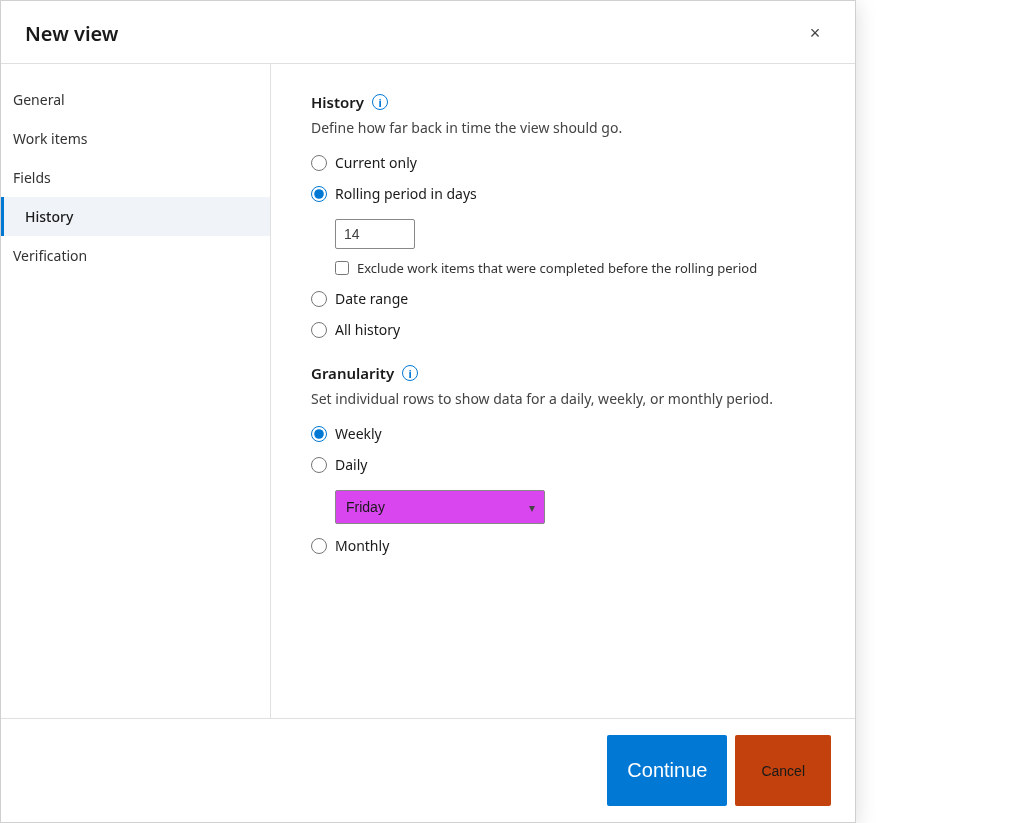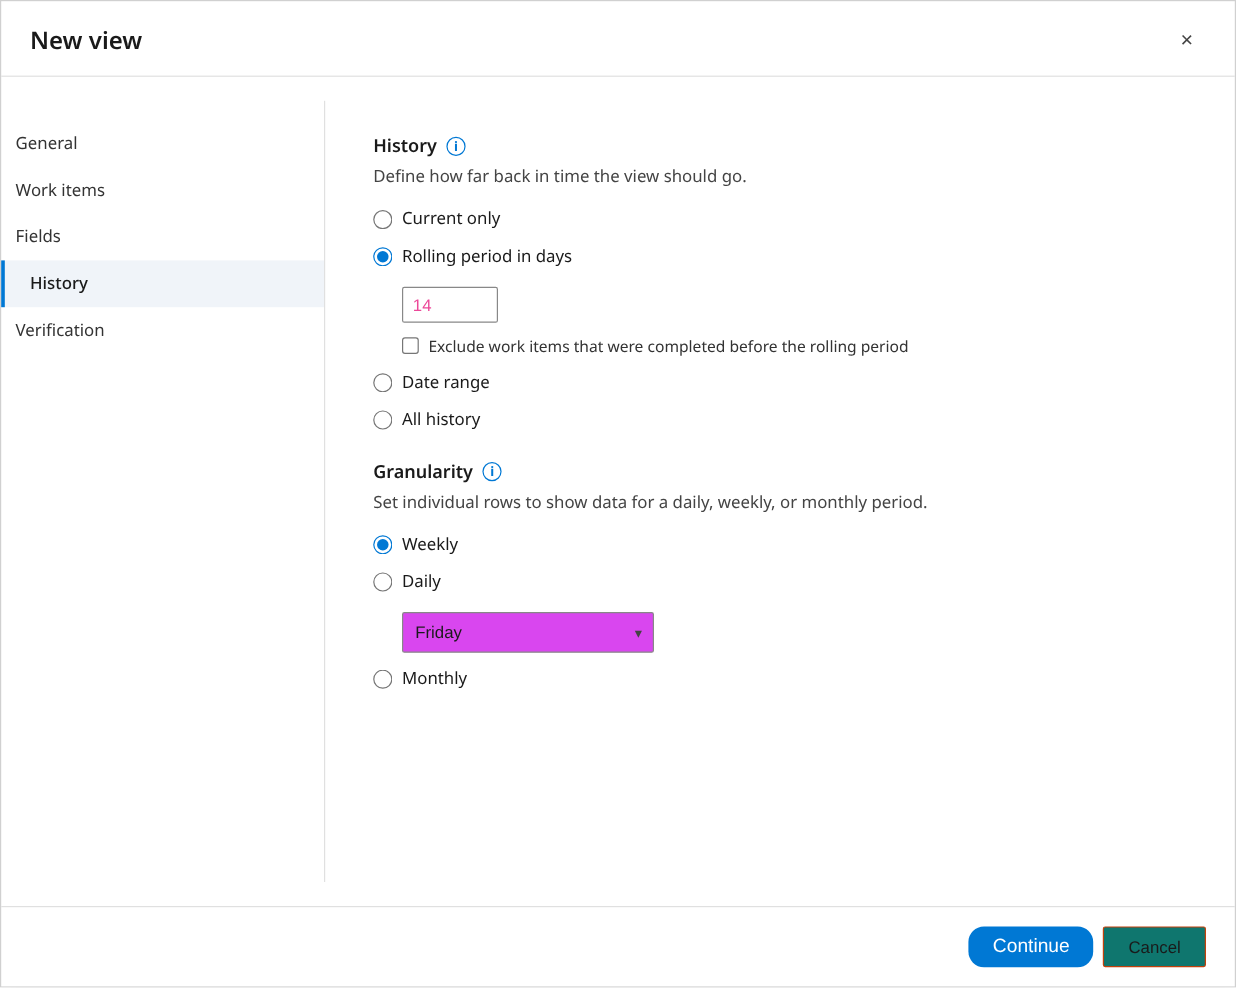--- a/index.html
+++ b/index.html
@@ -3,28 +3,27 @@
   <meta charset="utf-8">
   <style>
     * { box-sizing: border-box; margin: 0; padding: 0; }
     body {
       font-family: "Segoe UI", system-ui, sans-serif;
       font-size: 14px;
       background: #fff;
       color: #1a1a1a;
     }
     .dialog {
-      width: 1030px;
+      width: 856px;
       min-height: 823px;
       background: #fff;
       display: flex;
       flex-direction: column;
       border: 1px solid #d0d0d0;
       box-shadow: 0 4px 20px rgba(0,0,0,0.15);
-      gap: 20px;
     }
     .dialog-header {
       display: flex;
       align-items: center;
       justify-content: space-between;
       padding: 16px 24px 14px 24px;
       border-bottom: 1px solid #e0e0e0;
     }
     .dialog-title {
       font-size: 20px;
@@ -129,21 +128,21 @@
       display: flex;
       align-items: center;
     }
     .number-input {
       width: 80px;
       height: 30px;
       border: 1px solid #888;
       border-radius: 2px;
       padding: 0 8px;
       font-size: 14px;
-      color: #ec4899;
+      color: #404040;
     }
     .checkbox-label {
       display: flex;
       align-items: center;
       gap: 8px;
       font-size: 13px;
       color: #333;
       cursor: pointer;
     }
     .checkbox-input {
@@ -184,30 +183,30 @@
       display: flex;
       justify-content: flex-end;
       gap: 8px;
       padding: 16px 24px;
       border-top: 1px solid #e0e0e0;
     }
     .btn-continue {
       background: #0078d4;
       color: #fff;
       border: none;
-      padding: 8px 20px;
-      font-size: 16px;
-      border-radius: 13px;
+      padding: 24px 20px;
+      font-size: 20px;
+      border-radius: 2px;
       cursor: pointer;
       font-weight: 500;
     }
     .btn-cancel {
-      background: #0f766e;
-      color: #1a1a1a;
-      border: 1px solid #c2410c;
+      background: #c2410c;
+      color: #1a1a1a;
+      border: 6px solid #c2410c;
       padding: 4px 20px;
       font-size: 14px;
       border-radius: 2px;
       cursor: pointer;
     }
   </style>
 </head>
 <body>
 
 <div class="dialog">

